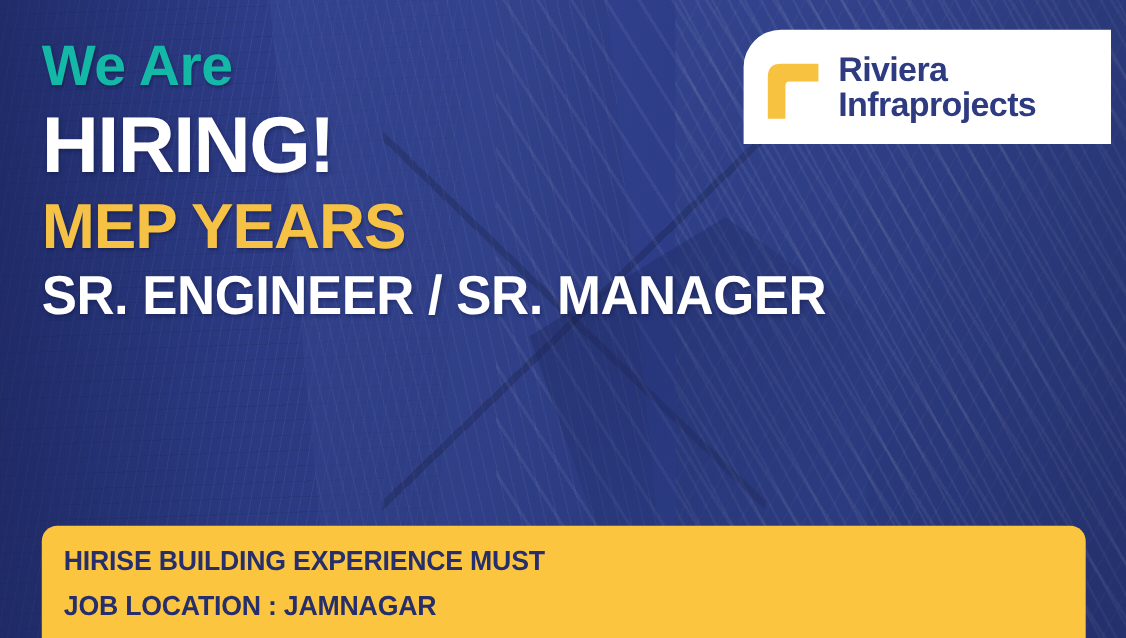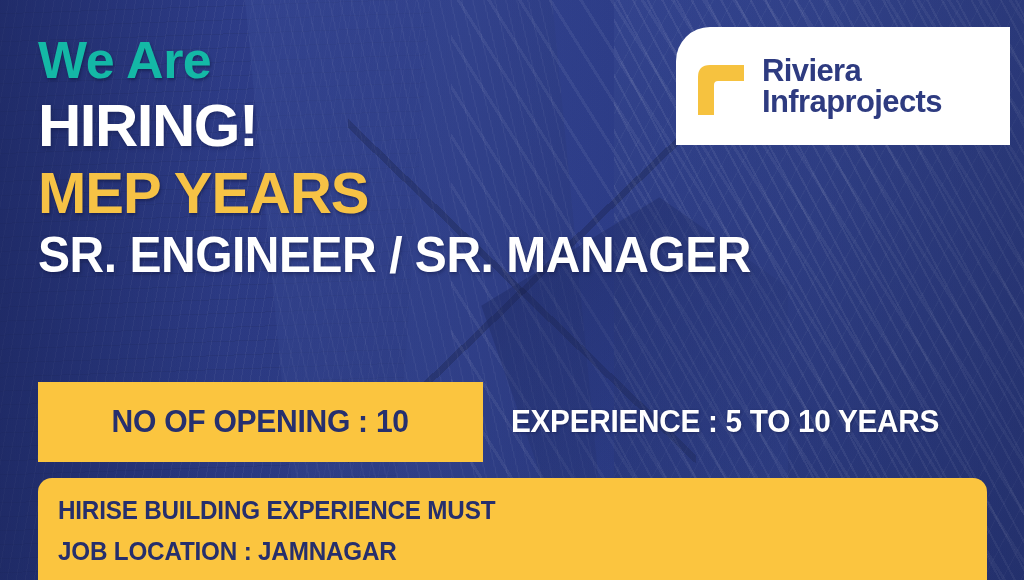--- a/index.html
+++ b/index.html
@@ -119,21 +119,21 @@
     background:
       linear-gradient(90deg, rgba(24,34,86,0.62) 0%, rgba(24,34,86,0.10) 22%, rgba(24,34,86,0.00) 46%, rgba(24,34,86,0.08) 80%, rgba(24,34,86,0.30) 100%);
   }
 
   
   .logo-box {
     position: absolute;
     left: 676px;
     top: 27px;
     width: 334px;
-    height: 118px;
+    height: 104px;
     background: #ffffff;
     border-top-left-radius: 34px;
     display: flex;
     align-items: center;
     padding-left: 14px;
     box-sizing: border-box;
   }
   .logo-mark {
     width: 62px;
     height: 62px;
@@ -165,21 +165,21 @@
   .line-weare {
     color: #14b8a6;
     font-size: 52px;
     font-weight: 700;
     letter-spacing: -0.5px;
     line-height: 1.0;
     text-shadow: 1px 2px 3px rgba(10,16,50,0.45);
   }
   .line-hiring {
     color: #ffffff;
-    font-size: 60px;
+    font-size: 72px;
     font-weight: 700;
     letter-spacing: -1.5px;
     line-height: 1.08;
     margin-top: 8px;
     text-shadow: 1px 2px 4px rgba(10,16,50,0.40);
   }
   .line-dept {
     color: #f6c245;
     font-size: 58px;
     font-weight: 700;
@@ -289,27 +289,19 @@
     </div>
   </div>
 
   <div class="headline">
     <div class="line-weare">We Are</div>
     <div class="line-hiring">HIRING!</div>
     <div class="line-dept">MEP YEARS</div>
     <div class="line-role">SR. ENGINEER / SR. MANAGER</div>
   </div>
 
-  <div class="info-row">
-    <div class="openings-chip">
-      <span>NO OF OPENING : 10</span>
-    </div>
-    <div class="experience-text">
-      <span>EXPERIENCE : 5 TO 10 YEARS</span>
-    </div>
-  </div>
 
   <div class="detail-bar">
     <div>HIRISE BUILDING EXPERIENCE MUST</div>
     <div>JOB LOCATION : JAMNAGAR</div>
   </div>
 
 </div>
 
 </body></html>

